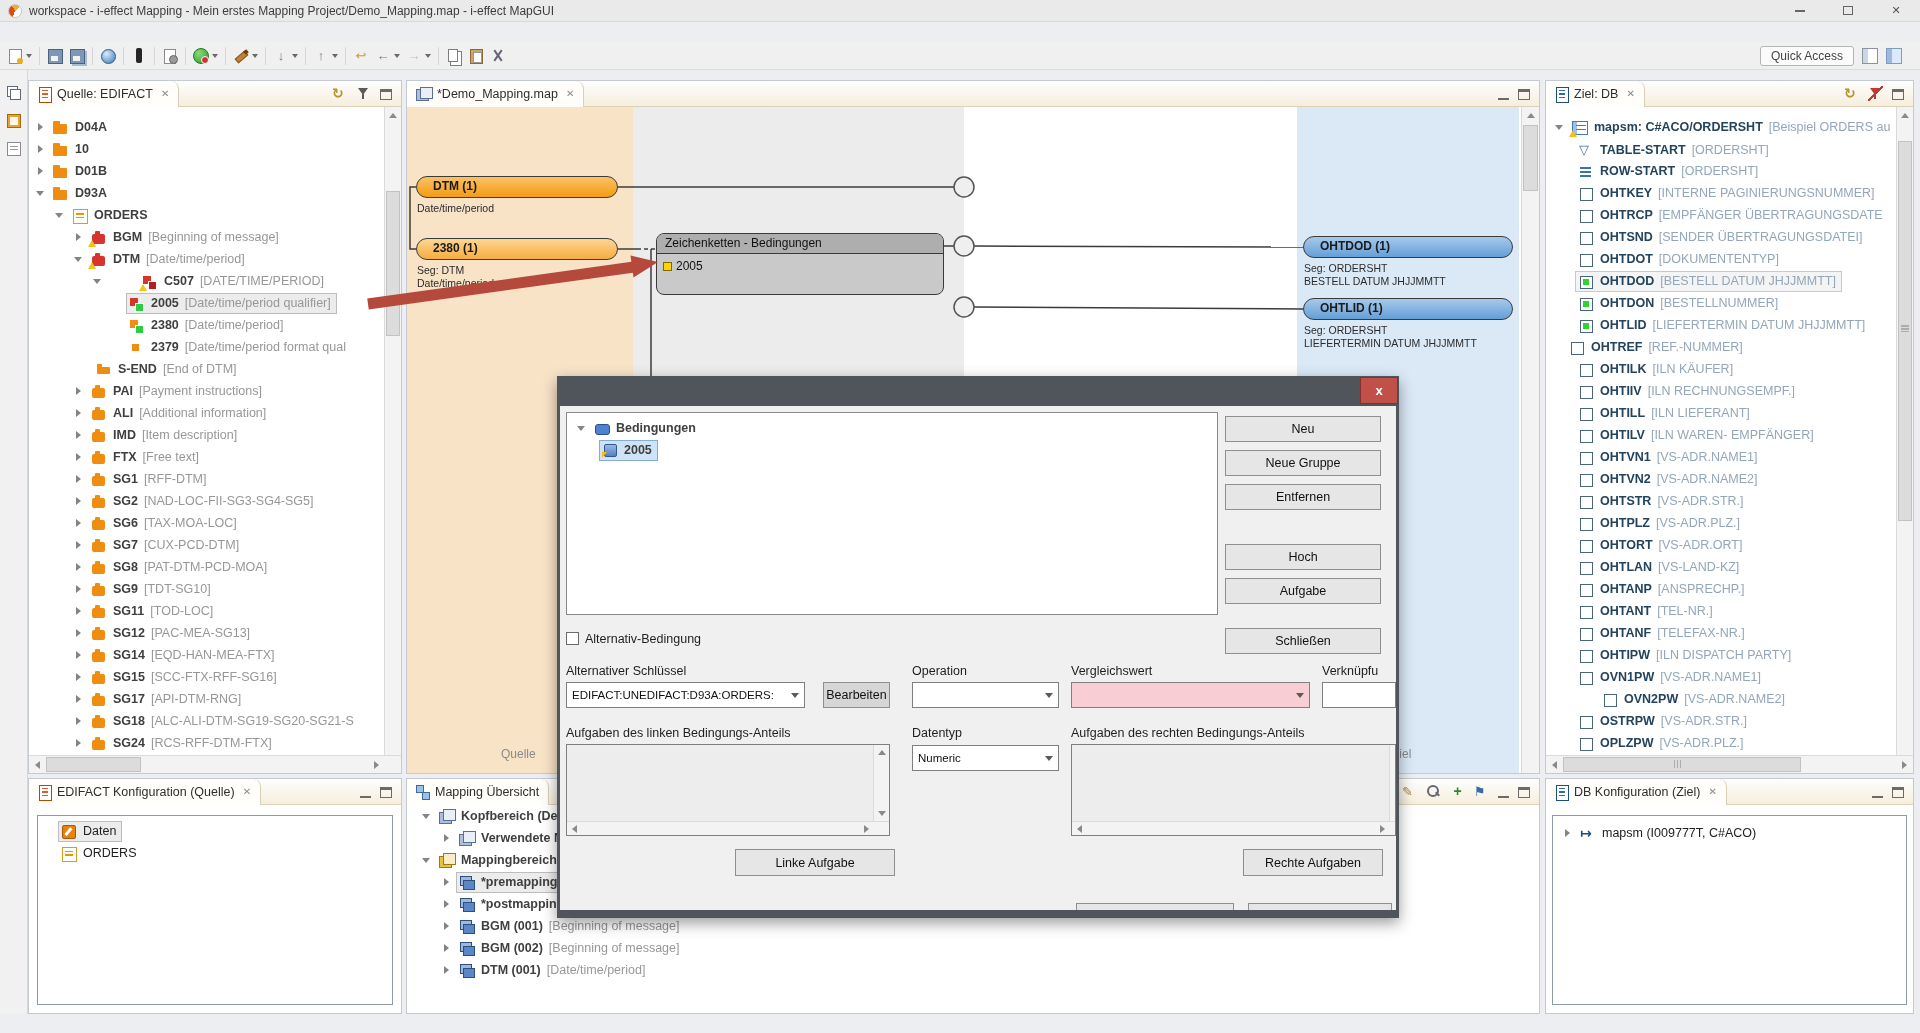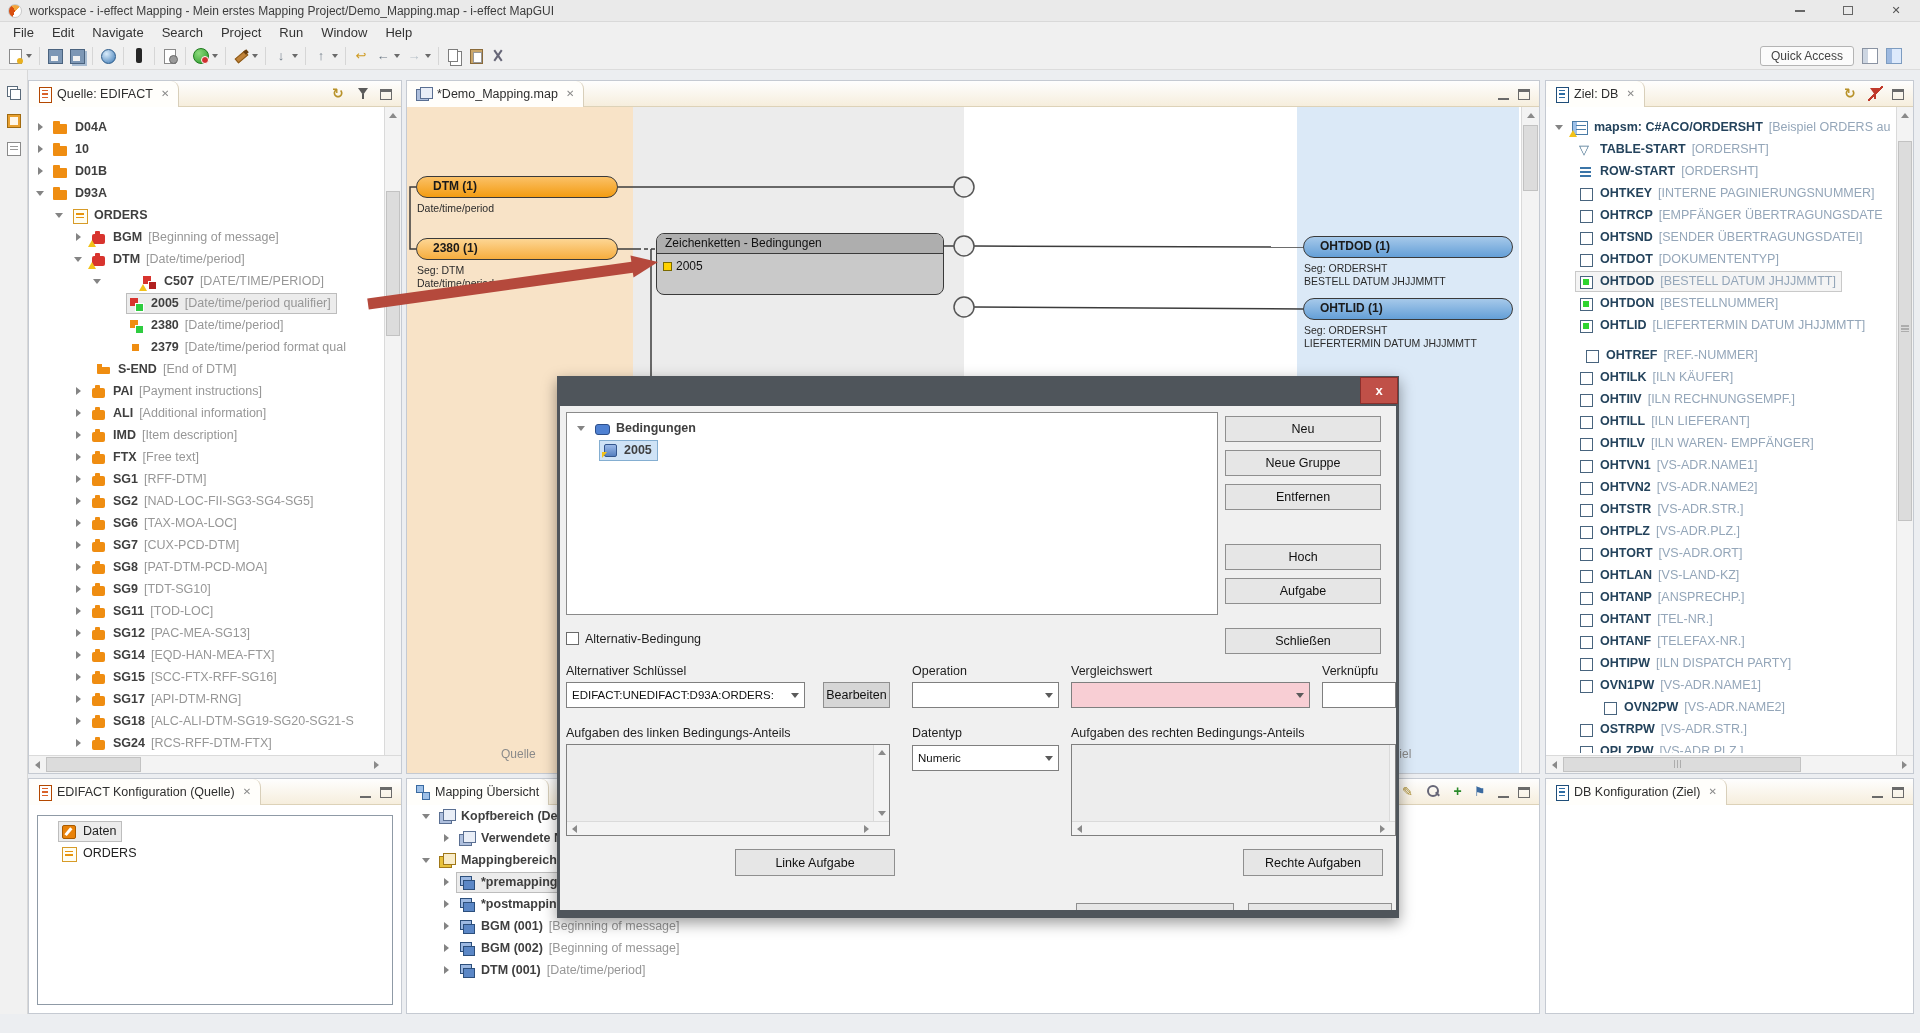--- a/index.html
+++ b/index.html
@@ -203,30 +203,20 @@
         </span>
       <span class="winbtn">
           <span class="glyph-max"></span>
         </span>
       <span class="winbtn">
           <span class="glyph-close">✕</span>
         </span>
     </span>
   </div>
 
-  <div class="menubar" id="menubar">
-      <span class="menuitem">File</span>
-      <span class="menuitem">Edit</span>
-      <span class="menuitem">Navigate</span>
-      <span class="menuitem">Search</span>
-      <span class="menuitem">Project</span>
-      <span class="menuitem">Run</span>
-      <span class="menuitem">Window</span>
-      <span class="menuitem">Help</span>
-    </div>
 
   <div class="toolbar">
     <span id="toolbar-icons" style="display:flex;align-items:center;">
         <span class="tbtn">
           <span class="ti ti-new-wizard"></span>
           <span class="dd"></span>
         </span>
         <span class="tsep"></span>
         <span class="tbtn">
           <span class="ti ti-save"></span>
@@ -643,21 +633,21 @@
         <div class="trow" style="padding-left: 8px;">
           <span class="chev chev-d"></span>
           <span class="trbody">
             <span class="ic ic-table">
               <span class="warn"></span>
             </span>
             <span class="tlabel">mapsm: C#ACO/ORDERSHT</span>
             <span class="tdesc">[Beispiel ORDERS au</span>
           </span>
         </div>
-        <div class="trow" style="padding-left: 28px;">
+        <div class="trow" style="padding-left: 28px; align-items: flex-end;">
           <span class="trbody">
             <span class="ic ic-tstart"></span>
             <span class="tlabel">TABLE-START</span>
             <span class="tdesc">[ORDERSHT]</span>
           </span>
         </div>
         <div class="trow" style="padding-left: 28px;">
           <span class="trbody">
             <span class="ic ic-rstart"></span>
             <span class="tlabel">ROW-START</span>
@@ -706,21 +696,21 @@
             <span class="tdesc">[BESTELLNUMMER]</span>
           </span>
         </div>
         <div class="trow" style="padding-left: 28px;">
           <span class="trbody">
             <span class="ic ic-cbox-g"></span>
             <span class="tlabel">OHTLID</span>
             <span class="tdesc">[LIEFERTERMIN DATUM JHJJMMTT]</span>
           </span>
         </div>
-        <div class="trow" style="padding-left: 34px; margin-top: 8px;">
+        <div class="trow" style="padding-left: 19px;">
           <span class="trbody">
             <span class="ic ic-cbox"></span>
             <span class="tlabel">OHTREF</span>
             <span class="tdesc">[REF.-NUMMER]</span>
           </span>
         </div>
         <div class="trow" style="padding-left: 28px;">
           <span class="trbody">
             <span class="ic ic-cbox"></span>
             <span class="tlabel">OHTILK</span>
@@ -972,20 +962,31 @@
     <div class="tabsrow">
       <div class="vtab">
         <span class="tabic tabic-bl"></span>
         <span>DB Konfiguration (Ziel)</span>
         <span class="tabx">✕</span>
       </div>
       <div class="viewtools">
         <span class="vt vt-min"></span>
         <span class="vt vt-max"></span>
       </div>
+    </div>
+    <div class="contentbox" style="left:6px;top:36px;right:6px;bottom:8px;">
+      <div class="tree plain" style="left:2px;top:6px;right:2px;bottom:2px;">
+          <div class="trow" style="padding-left: 8px;">
+            <span class="chev chev-r"></span>
+            <span class="trbody">
+              <span class="ic ic-maparrow"></span>
+              <span class="tlabel">mapsm (I009777T, C#ACO)</span>
+            </span>
+          </div>
+        </div>
     </div>
   </div>
 
   <svg width="700" height="80" style="position:absolute;left:340px;top:250px;z-index:40;pointer-events:none;">
     <line x1="28" y1="54" x2="294" y2="17" stroke="#b5493c" stroke-width="11"></line>
     <polygon points="318,12 293.5,27.5 290.5,5.5" fill="#b5493c"></polygon>
   </svg>
 
   <div id="dialog">
     <div class="dlg-close">x</div>

